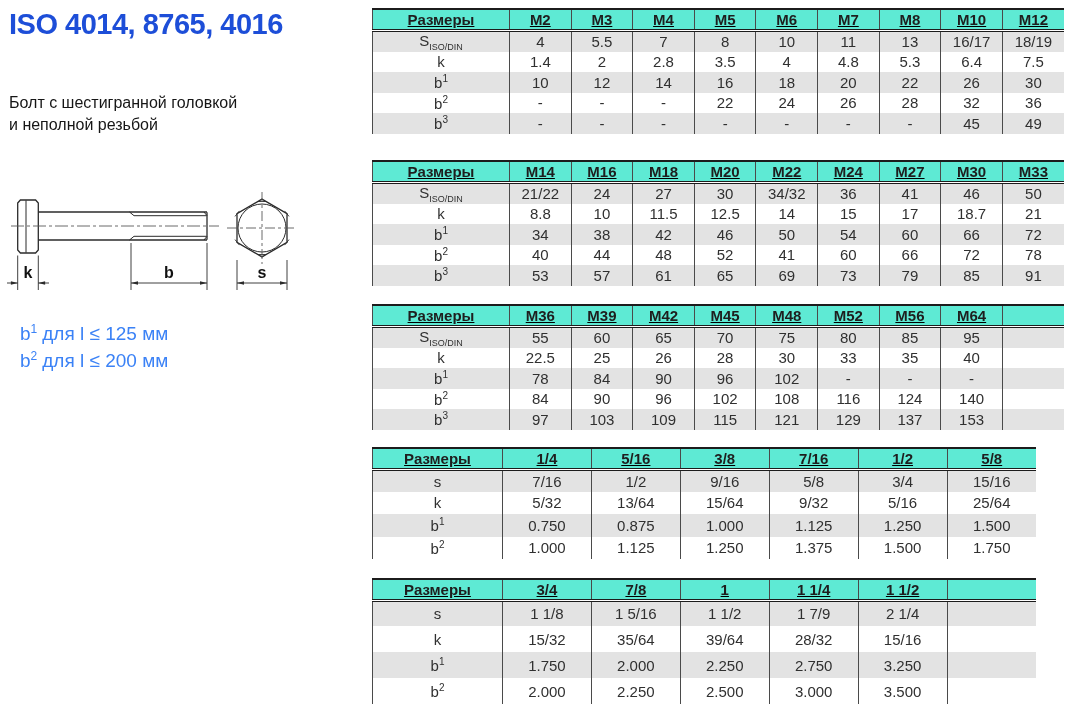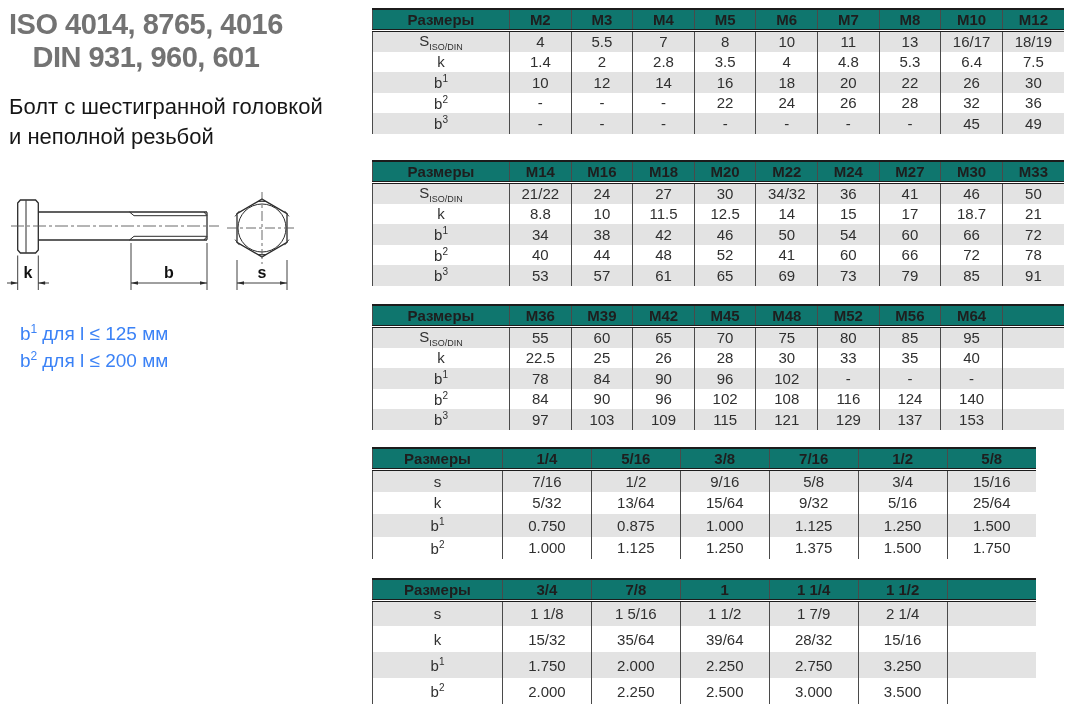--- a/index.html
+++ b/index.html
@@ -1,24 +1,24 @@
 <!DOCTYPE html>
 <html><head>
 <meta charset="utf-8">
 <style>
   * { margin:0; padding:0; box-sizing:border-box; }
   html,body { background:#ffffff; }
   .page {
     position:relative; width:1067px; height:720px; background:#fff;
     font-family:"Liberation Sans","DejaVu Sans",sans-serif; overflow:hidden;
   }
-  .title-block { position:absolute; left:9px; top:8px; color:#737373;text-align:center; }
+  .title-block { position:absolute; left:9px; top:8px; color:#1d4ed8; }
   .title-line { font-size:29px; font-weight:700; line-height:1.15; letter-spacing:-0.5px; }
   .subtitle-block { position:absolute; left:9px; top:92px; color:#161616; }
-  .subtitle-line { font-size:22px; font-weight:400; line-height:1.36; }
+  .subtitle-line { font-size:16px; font-weight:400; line-height:1.36; }
 
   .drawing { position:absolute; left:5px; top:190px; }
   .drawing text { font-family:"Liberation Sans","DejaVu Sans",sans-serif; }
 
   .footnotes { position:absolute; left:20px; top:321px; font-size:19px; color:#3b82f6; }
   .fn { line-height:1.4; }
   .fn sup { font-size:12px; margin-right:5px; }
 
   .tblhost { position:absolute; }
   #t1 { left:372px; top:8px;   width:692px; }
@@ -29,42 +29,41 @@
 
   .dim-table {
     border-collapse:collapse; table-layout:fixed; width:100%;
     border-top:2px solid #1c1c1c; border-left:1px solid #4a4a4a;
   }
   .dim-table th, .dim-table td {
     border-right:1px solid #4a4a4a; text-align:center; vertical-align:middle; padding:0;
     overflow:hidden; white-space:nowrap;
   }
   .dim-table th:last-child, .dim-table td:last-child { border-right:none; }
-  .dim-table thead tr { background:#0f766e; height:21px; }
+  .dim-table thead tr { background:#5eead4; height:21px;text-decoration:underline; }
   .dim-table thead th { border-bottom:3px double #1c1c1c; font-size:15px; font-weight:700; color:#1e1e1e; }
   .dim-table tbody tr:nth-child(odd) { background:#e3e3e3; }
   .dim-table tbody tr:nth-child(even) { background:#ffffff; }
   .dim-table tbody td { font-size:15px; color:#303030; }
   .dim-table sub { font-size:9px; }
   .dim-table sup { font-size:10px; }
 
   .metric .rlabel   { width:137px; }
   .imperial .rlabel { width:130px; }
   #t1 tbody tr, #t2 tbody tr, #t3 tbody tr { height:20.5px;padding-left:8px; }
   #t4 tbody tr { height:22.5px; }
   #t5 tbody tr { height:26px; }
 </style>
 </head>
 <body>
 
 <div class="page">
 
   <div class="title-block">
     <div class="title-line">ISO 4014, 8765, 4016</div>
-    <div class="title-line">DIN 931, 960, 601</div>
   </div>
 
   <div class="subtitle-block">
     <div class="subtitle-line">Болт с шестигранной головкой</div>
     <div class="subtitle-line">и неполной резьбой</div>
   </div>
 
   <svg class="drawing" width="310" height="125" viewBox="0 0 310 125">
 
     <g stroke="#2b2b2b" fill="none" stroke-width="1.3">

